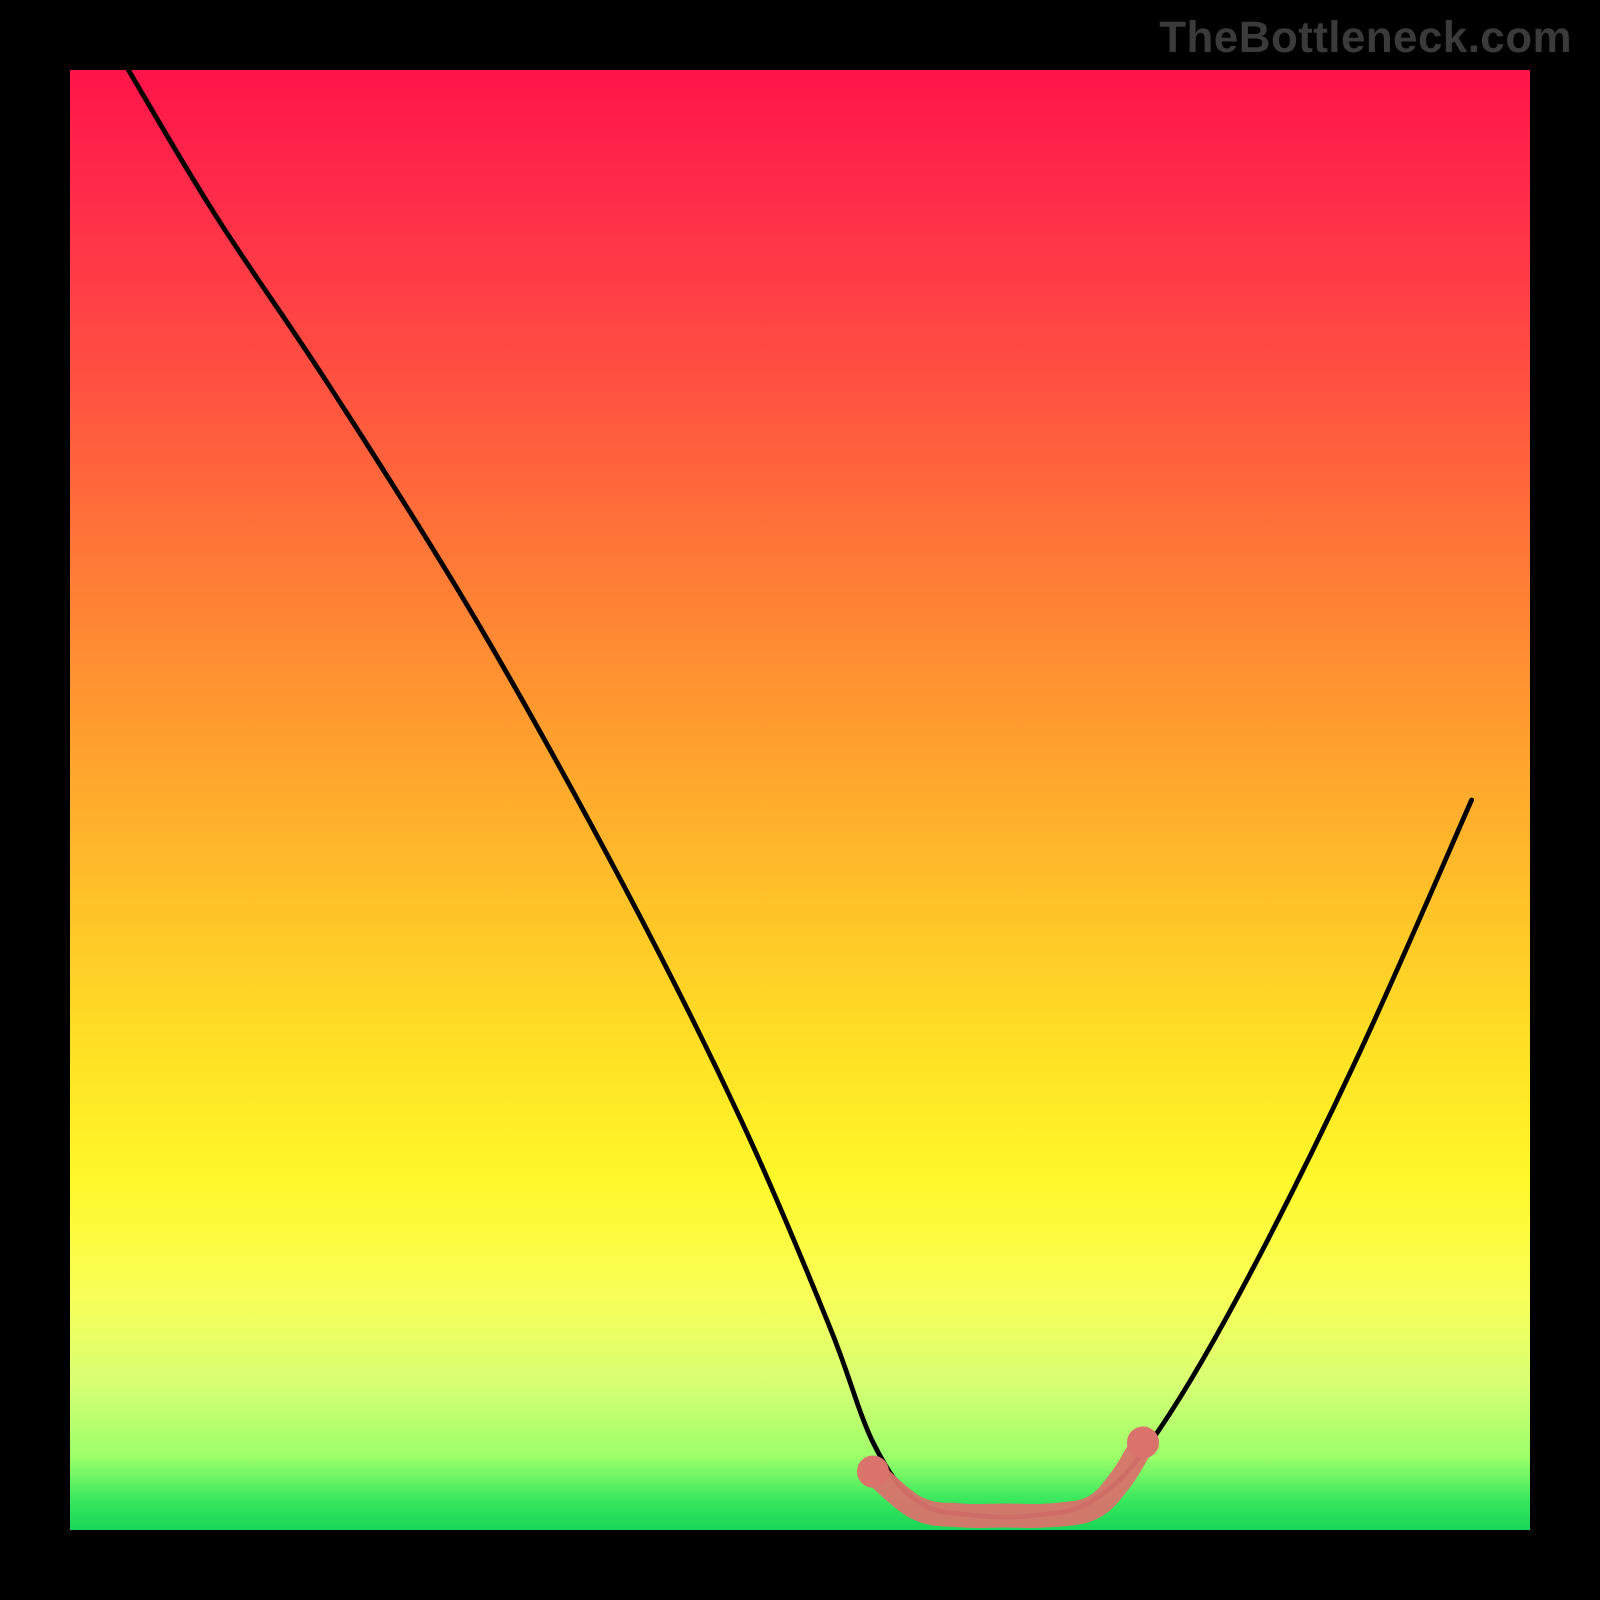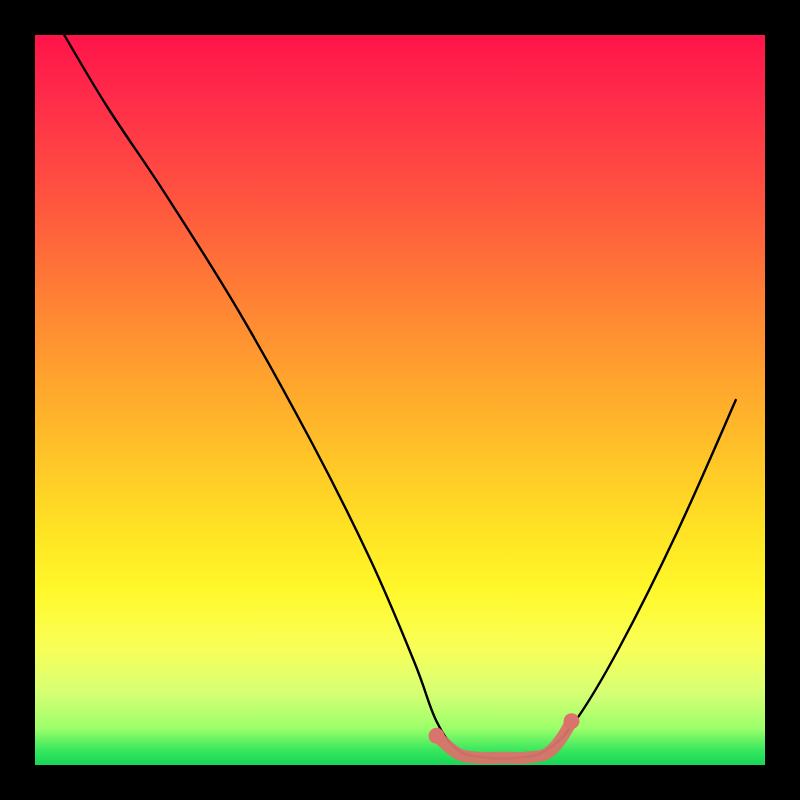--- a/index.html
+++ b/index.html
@@ -57,20 +57,21 @@
     left: 0;
     top: 0;
     z-index: 2;
   }
 </style>
 </head>
 <body>
 
 <div class="frame">
 
+  <div class="watermark">TheBottleneck.com</div>
 
   <div class="plot-area">
 
     <svg class="svg-overlay" width="730" height="730" viewBox="0 0 730 730">
       <path id="curve-path" fill="none" stroke="#000000" stroke-width="2.4" stroke-linecap="round" stroke-linejoin="round" d="M 29.2 0.0 C 37.1 13.1, 54.6 44.1, 73.0 73.0 C 91.4 101.9, 107.7 123.8, 131.4 160.6 C 155.1 197.4, 178.1 232.7, 204.4 277.4 C 230.7 322.1, 253.7 364.1, 277.4 408.8 C 301.1 453.5, 317.4 486.2, 335.8 525.6 C 354.2 565.0, 367.8 598.9, 379.6 627.8 C 391.4 656.7, 393.6 670.4, 401.5 686.2 C 409.4 702.0, 414.2 708.8, 423.4 715.4 C 432.6 722.0, 442.1 721.4, 452.6 722.7 C 463.1 724.0, 471.3 724.0, 481.8 722.7 C 492.3 721.4, 500.5 722.0, 511.0 715.4 C 521.5 708.8, 527.1 704.6, 540.2 686.2 C 553.3 667.8, 565.6 647.4, 584.0 613.2 C 602.4 579.0, 621.4 541.1, 642.4 496.4 C 663.4 451.7, 690.3 388.7, 700.8 365.0"></path>
       <g id="marker-group">
           <path d="M 401.5 700.8 C 405.4 704.1, 415.5 715.1, 423.4 719.0 C 431.3 723.0, 437.4 722.0, 445.3 722.7 C 453.2 723.4, 459.3 722.7, 467.2 722.7 C 475.1 722.7, 481.2 723.4, 489.1 722.7 C 497.0 722.0, 504.4 722.3, 511.0 719.0 C 517.6 715.8, 521.0 710.4, 525.6 704.5 C 530.2 698.5, 534.6 689.5, 536.5 686.2" fill="none" stroke="#d9736b" stroke-width="12" stroke-linecap="round" stroke-linejoin="round" opacity="0.95"></path>
           <circle cx="401.5" cy="700.8" r="8" fill="#d9736b"></circle>
           <circle cx="536.5" cy="686.2" r="8" fill="#d9736b"></circle>
         </g>

